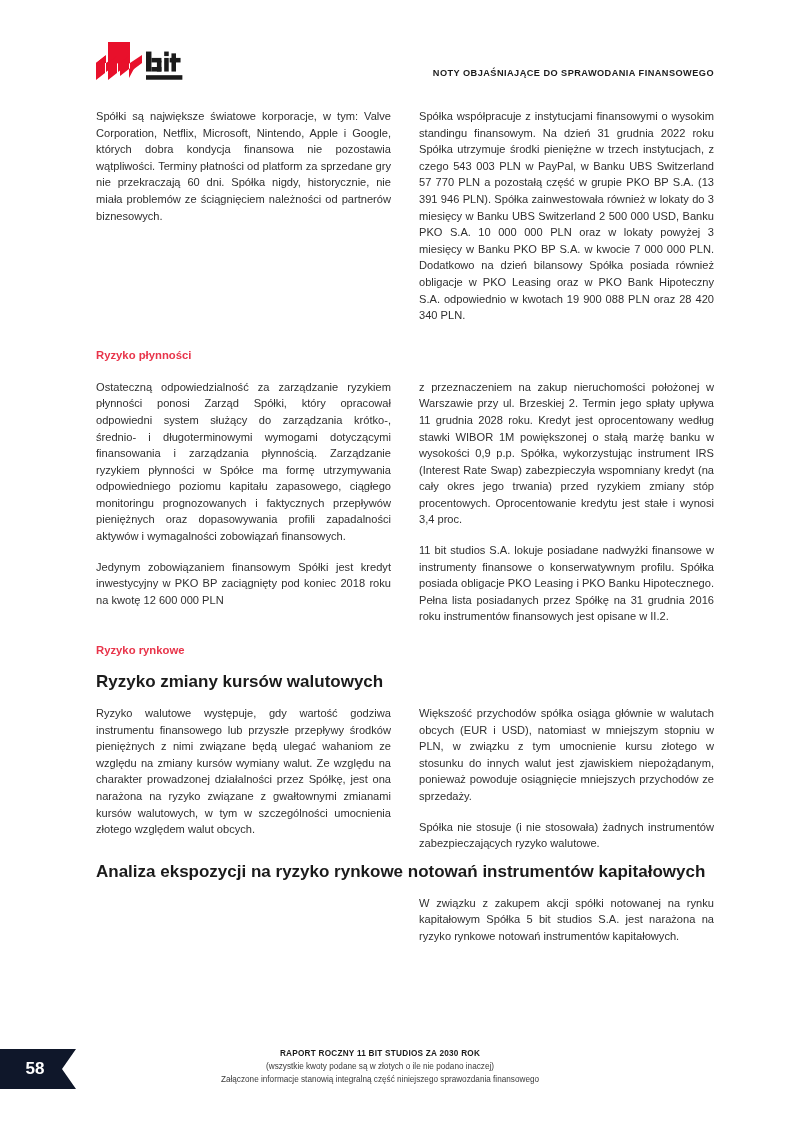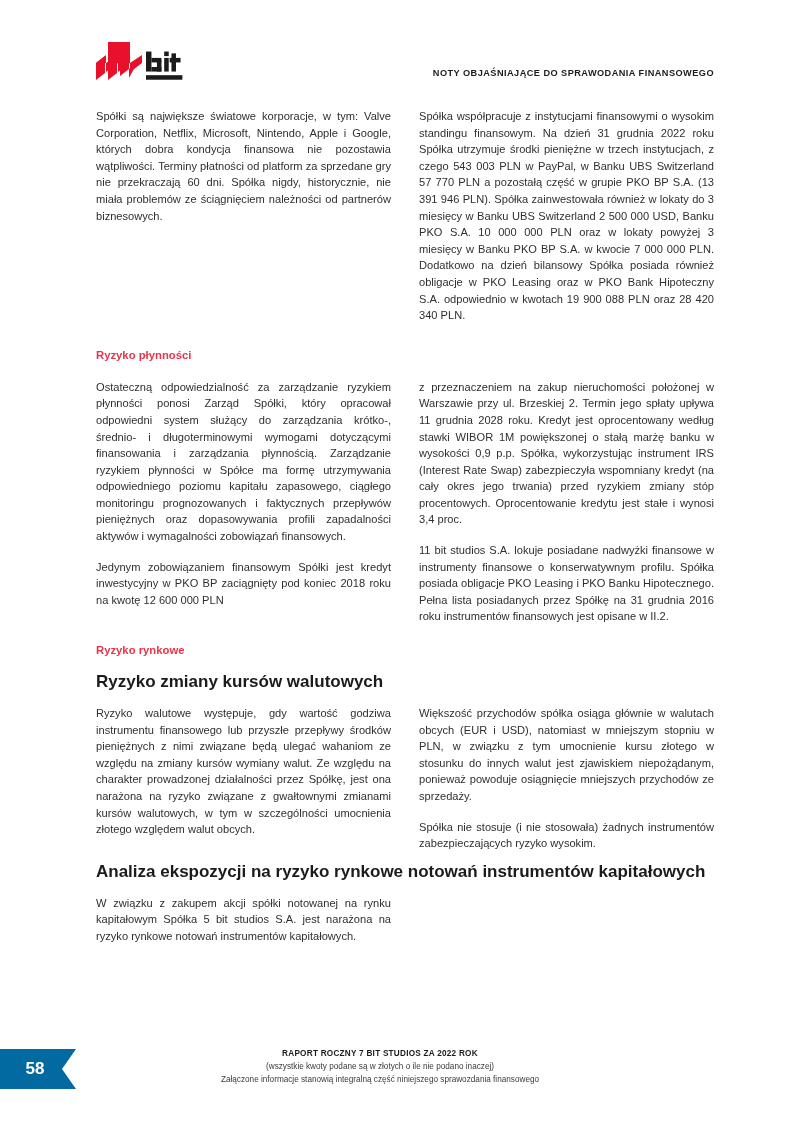--- a/index.html
+++ b/index.html
@@ -59,21 +59,21 @@
 
   
   .content {
     position: absolute;
     left: 96px;
     top: 108px;
     width: 618px;
   }
   .cols {
     display: flex;
-    justify-content: space-between;
+    justify-content: flex-end;
     column-gap: 28px;
   }
   .col {
     width: 295px;
   }
   p.body {
     margin: 0 0 14px 0;
     font-size: 11.1px;
     line-height: 16.6px;
     text-align: justify;
@@ -107,21 +107,21 @@
     bottom: 22px;
     width: 800px;
     height: 62px;
   }
   .page-tab {
     position: absolute;
     left: 0;
     top: 2px;
     width: 76px;
     height: 40px;
-    background: #0369a1;
+    background: #0f172a;
     color: #ffffff;
     font-size: 17px;
     font-weight: bold;
     display: flex;
     align-items: center;
     justify-content: center;
     padding-right: 6px;
     box-sizing: border-box;
     clip-path: polygon(0 0, 100% 0, calc(100% - 14px) 50%, 100% 100%, 0 100%);
   }
@@ -204,38 +204,38 @@
 
   <div>
     <div class="heading-red">Ryzyko rynkowe</div>
     <div class="heading-black">Ryzyko zmiany kursów walutowych</div>
     <div class="cols">
       <div class="col">
         <p class="body">Ryzyko walutowe występuje, gdy wartość godziwa instrumentu finansowego lub przyszłe przepływy środków pieniężnych z nimi związane będą ulegać wahaniom ze względu na zmiany kursów wymiany walut. Ze względu na charakter prowadzonej działalności przez Spółkę, jest ona narażona na ryzyko związane z gwałtownymi zmianami kursów walutowych, w tym w szczególności umocnienia złotego względem walut obcych.</p>
       </div>
       <div class="col">
         <p class="body">Większość przychodów spółka osiąga głównie w walutach obcych (EUR i USD), natomiast w mniejszym stopniu w PLN, w związku z tym umocnienie kursu złotego w stosunku do innych walut jest zjawiskiem niepożądanym, ponieważ powoduje osiągnięcie mniejszych przychodów ze sprzedaży.</p>
-        <p class="body">Spółka nie stosuje (i nie stosowała) żadnych instrumentów zabezpieczających ryzyko wysokim.</p>
+        <p class="body">Spółka nie stosuje (i nie stosowała) żadnych instrumentów zabezpieczających ryzyko walutowe.</p>
       </div>
     </div>
   </div>
 
   <div class="spacer-12"></div>
 
   <div>
     <div class="heading-black">Analiza ekspozycji na ryzyko rynkowe notowań instrumentów kapitałowych</div>
     <div class="cols">
       <div class="col">
         <p class="body">W związku z zakupem akcji spółki notowanej na rynku kapitałowym Spółka 5 bit studios S.A. jest narażona na ryzyko rynkowe notowań instrumentów kapitałowych.</p>
       </div>
     </div>
   </div>
 
 </div>
 
 <div class="footer">
   <div class="page-tab">58</div>
   <div class="footer-text">
-    <div class="footer-line1">RAPORT ROCZNY 7 BIT STUDIOS ZA 2022 ROK</div>
+    <div class="footer-line1">RAPORT ROCZNY 11 BIT STUDIOS ZA 2030 ROK</div>
     <div class="footer-line2">(wszystkie kwoty podane są w złotych o ile nie podano inaczej)</div>
     <div class="footer-line3">Załączone informacje stanowią integralną część niniejszego sprawozdania finansowego</div>
   </div>
 </div>
 
 </body></html>

